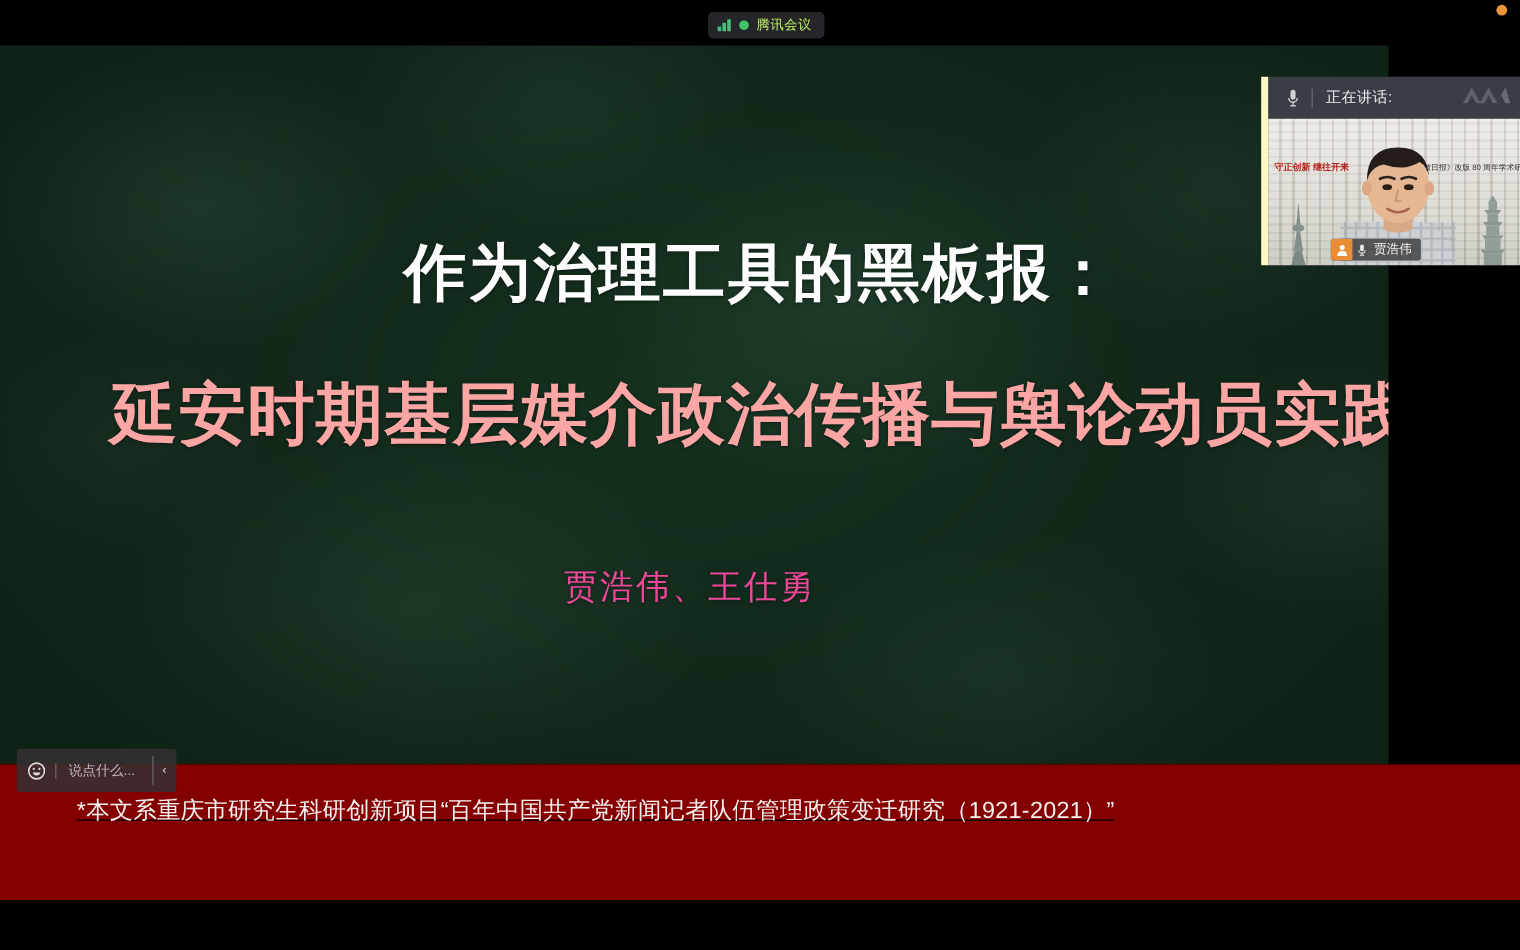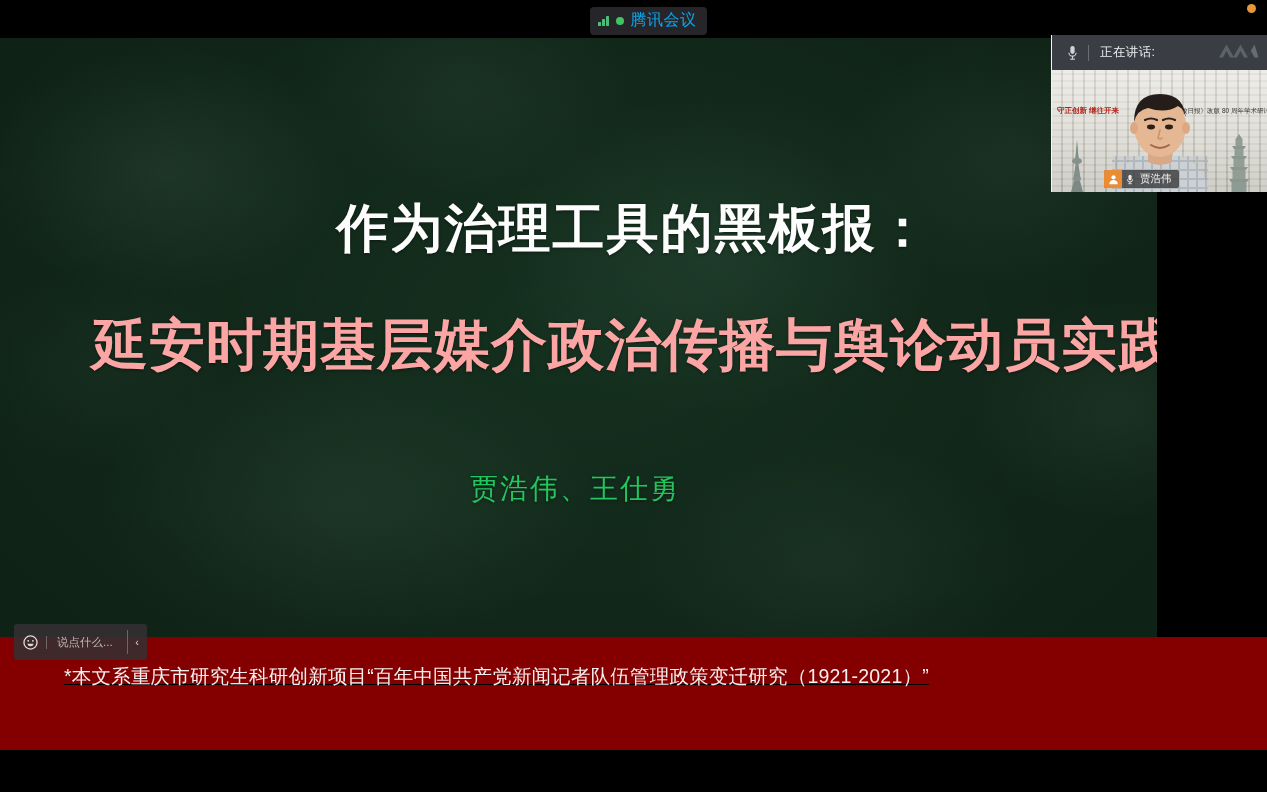--- a/index.html
+++ b/index.html
@@ -23,21 +23,21 @@
     padding:3px 10px 4px 8px;
     background:#26262a; border-radius:4px;
     transform:translateY(-50%);
   }
   .sig-icon { display:flex; align-items:flex-end; gap:1.5px; height:10px; }
   .sig-icon i { display:block; width:2.5px; background:#4bbd7a; border-radius:.5px; }
   .sig-icon i:nth-child(1){ height:4px; }
   .sig-icon i:nth-child(2){ height:7px; }
   .sig-icon i:nth-child(3){ height:10px; }
   .green-dot { width:8px; height:8px; border-radius:50%; background:#41c464; }
-  .app-pill-label { color:#0ea5e9; font-size:16px; letter-spacing:.5px; }
+  .app-pill-label { color:#bef264; font-size:11px; letter-spacing:.5px; }
 
   .status-dot {
     position:absolute; right:11px; top:4px;
     width:9px; height:9px; border-radius:50%; background:#e8963a;
   }
 
   
   .slide {
     position:absolute; left:0; top:38px; width:1157px; height:599px;
     background:#15301f;
@@ -78,21 +78,21 @@
   .title-line2 {
     color:#fca5a5; font-size:56px; font-weight:bold;
     letter-spacing:1px; line-height:1.2;
     margin-top:52px;
     text-shadow:0 1px 3px rgba(0,0,0,.45);
     white-space:nowrap;
   }
   .authors {
     position:absolute; left:0; top:432px; width:1150px;
     text-align:center;
-    color:#22c55e; font-size:28px; letter-spacing:2px;
+    color:#ec4899; font-size:28px; letter-spacing:2px;
     text-shadow:0 1px 3px rgba(0,0,0,.4);
   }
 
   
   .chatbar {
     position:absolute; left:14px; top:624px; z-index:30;
     display:flex; align-items:center;
     height:36px;
     background:rgba(52,48,50,.86);
     border-radius:3px;
@@ -129,23 +129,23 @@
   .footnote-line.indent { padding-left:14px; }
 
   
   .letterbox {
     position:absolute; left:0; top:750px; width:1267px; height:42px;
     background:#000;
   }
 
   
   .video-panel {
-    position:absolute; left:1051px; top:35px; width:216px; height:157px;
+    position:absolute; left:1051px; top:64px; width:216px; height:157px;
     background:#2a2d33; z-index:40;
-    border-left:1px solid #fef9c3;
+    border-left:6px solid #fef9c3;
   }
   .vp-header {
     position:relative; height:35px;
     display:flex; align-items:center;
     background:#3a3d44;
     padding-left:10px;
   }
   .vp-mic {
     width:20px; display:flex; align-items:center; justify-content:center;
   }

